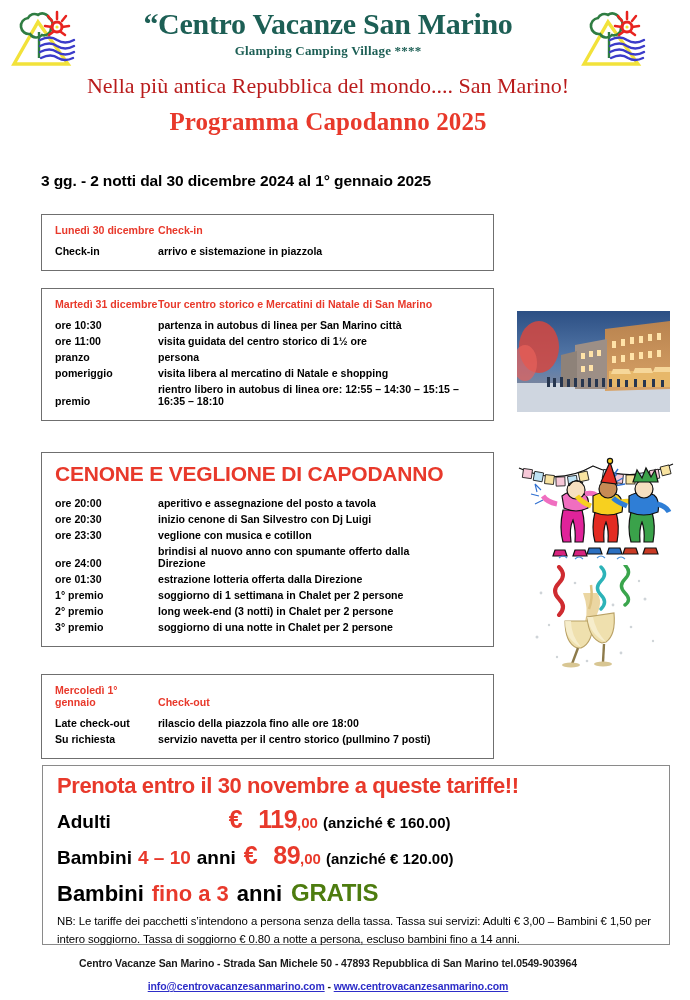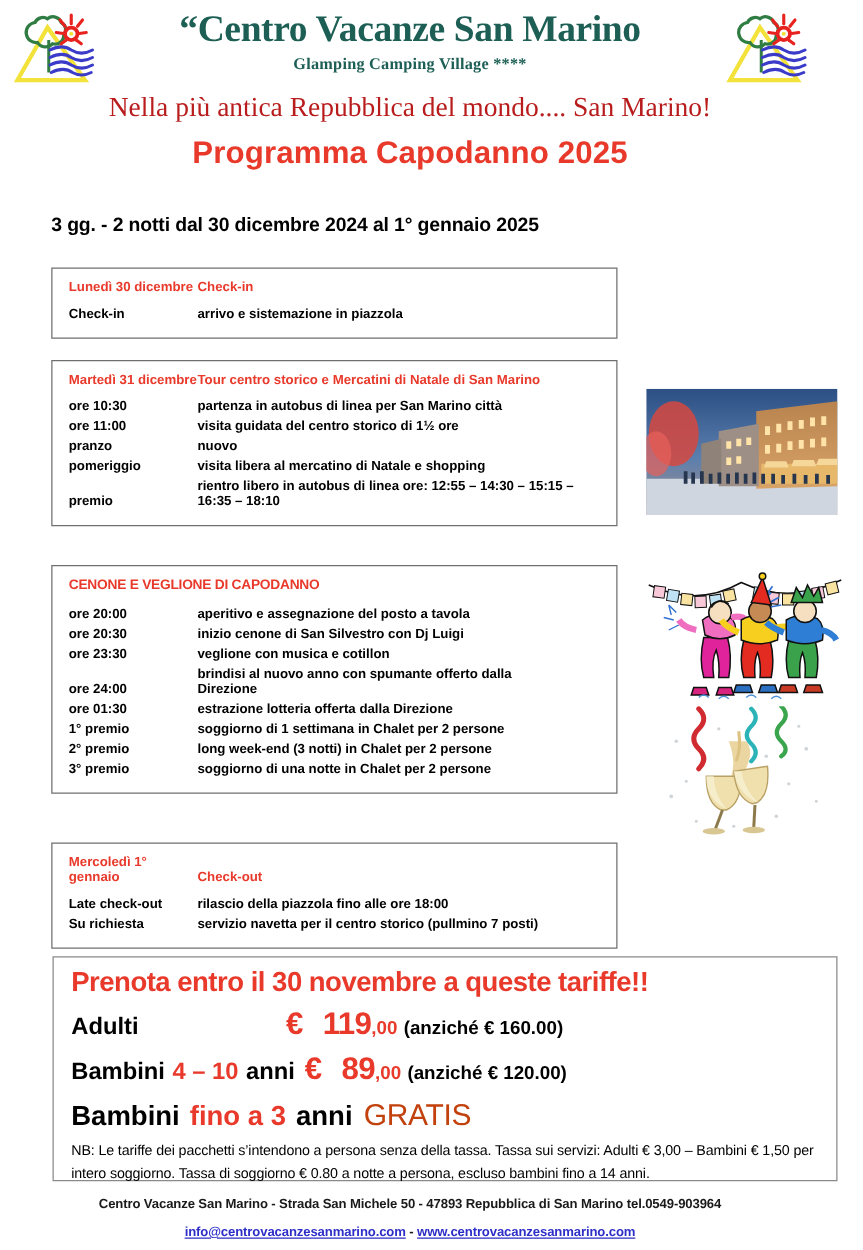--- a/index.html
+++ b/index.html
@@ -44,20 +44,21 @@
     color:#b91c1c;
     margin-top:14px;
   }
   .program-title{
     position:absolute;left:0;right:0;top:108px;
     text-align:center;
     font-size:25px;
     font-weight:bold;
     color:#e8392b;
     letter-spacing:.1px;
+    font-family:Liberation Serif, serif;
   }
 
   
   .dates-line{
     position:absolute;left:41px;top:172px;
     font-size:15.5px;font-weight:bold;color:#000;
     letter-spacing:-0.1px;
   }
 
   
@@ -76,21 +77,21 @@
   .tbl .hdr{margin-bottom:9px;}
   .tbl{padding:9px 0 9px 0;}
 
   
   #box-lun{top:214px;}
   #box-mar{top:288px;}
   #box-cen{top:452px;}
   #box-mer{top:674px;}
 
   .section-title{
-    color:#e8392b;font-weight:bold;font-size:11px;
+    color:#e8392b;font-weight:bold;font-size:21px;
     padding-left:13px;margin-bottom:11px;letter-spacing:-.2px;
   }
 
   
   .pricebox{
     position:absolute;left:42px;top:765px;width:628px;height:180px;
     border:1.2px solid #8a8a8a;box-sizing:border-box;background:#fff;
     padding:8px 12px 0 14px;
   }
   .promo{
@@ -98,21 +99,21 @@
     letter-spacing:-0.4px;line-height:1.1;white-space:nowrap;
   }
   .price-row{display:flex;align-items:baseline;margin-top:7px;white-space:nowrap;}
   .p-label{font-size:19px;font-weight:bold;color:#000;text-align:right;}
   .p-red{font-size:19px;font-weight:bold;color:#e8392b;text-align:right;}
   .p-big{font-size:25px;font-weight:bold;color:#e8392b;letter-spacing:-.5px;}
   .p-cents{font-size:15px;font-weight:bold;color:#e8392b;}
   .p-note{font-size:15px;font-weight:bold;color:#000;margin-left:5px;}
   .gap-a{display:inline-block;width:118px;}
   .gap-b{display:inline-block;width:16px;}
-  .gratis{font-size:24px;font-weight:normal;color:#c2410c;letter-spacing:-.3px;}
+  .gratis{font-size:24px;font-weight:bold;color:#4d7c0f;letter-spacing:-.3px;}
   .nb{
     font-size:11.4px;color:#000;line-height:1.55;margin-top:6px;
     font-weight:normal;letter-spacing:-.1px;
   }
 
   
   .footer{
     position:absolute;left:0;right:0;top:957px;text-align:center;
     font-size:10.5px;font-weight:bold;color:#1a1a1a;letter-spacing:-.1px;
   }
@@ -213,21 +214,21 @@
     <div class="row bd">
       <div class="c1">ore 10:30</div>
       <div class="c2">partenza in autobus di linea per San Marino città</div>
     </div>
     <div class="row bd">
       <div class="c1">ore 11:00</div>
       <div class="c2">visita guidata del centro storico di 1½ ore</div>
     </div>
     <div class="row bd">
       <div class="c1">pranzo</div>
-      <div class="c2">nuovo</div>
+      <div class="c2">persona</div>
     </div>
     <div class="row bd">
       <div class="c1">pomeriggio</div>
       <div class="c2">visita libera al mercatino di Natale e shopping</div>
     </div>
     <div class="row bd">
       <div class="c1">premio</div>
       <div class="c2">rientro libero in autobus di linea ore: 12:55 – 14:30 – 15:15 – 16:35 – 18:10</div>
     </div>
   </div>

